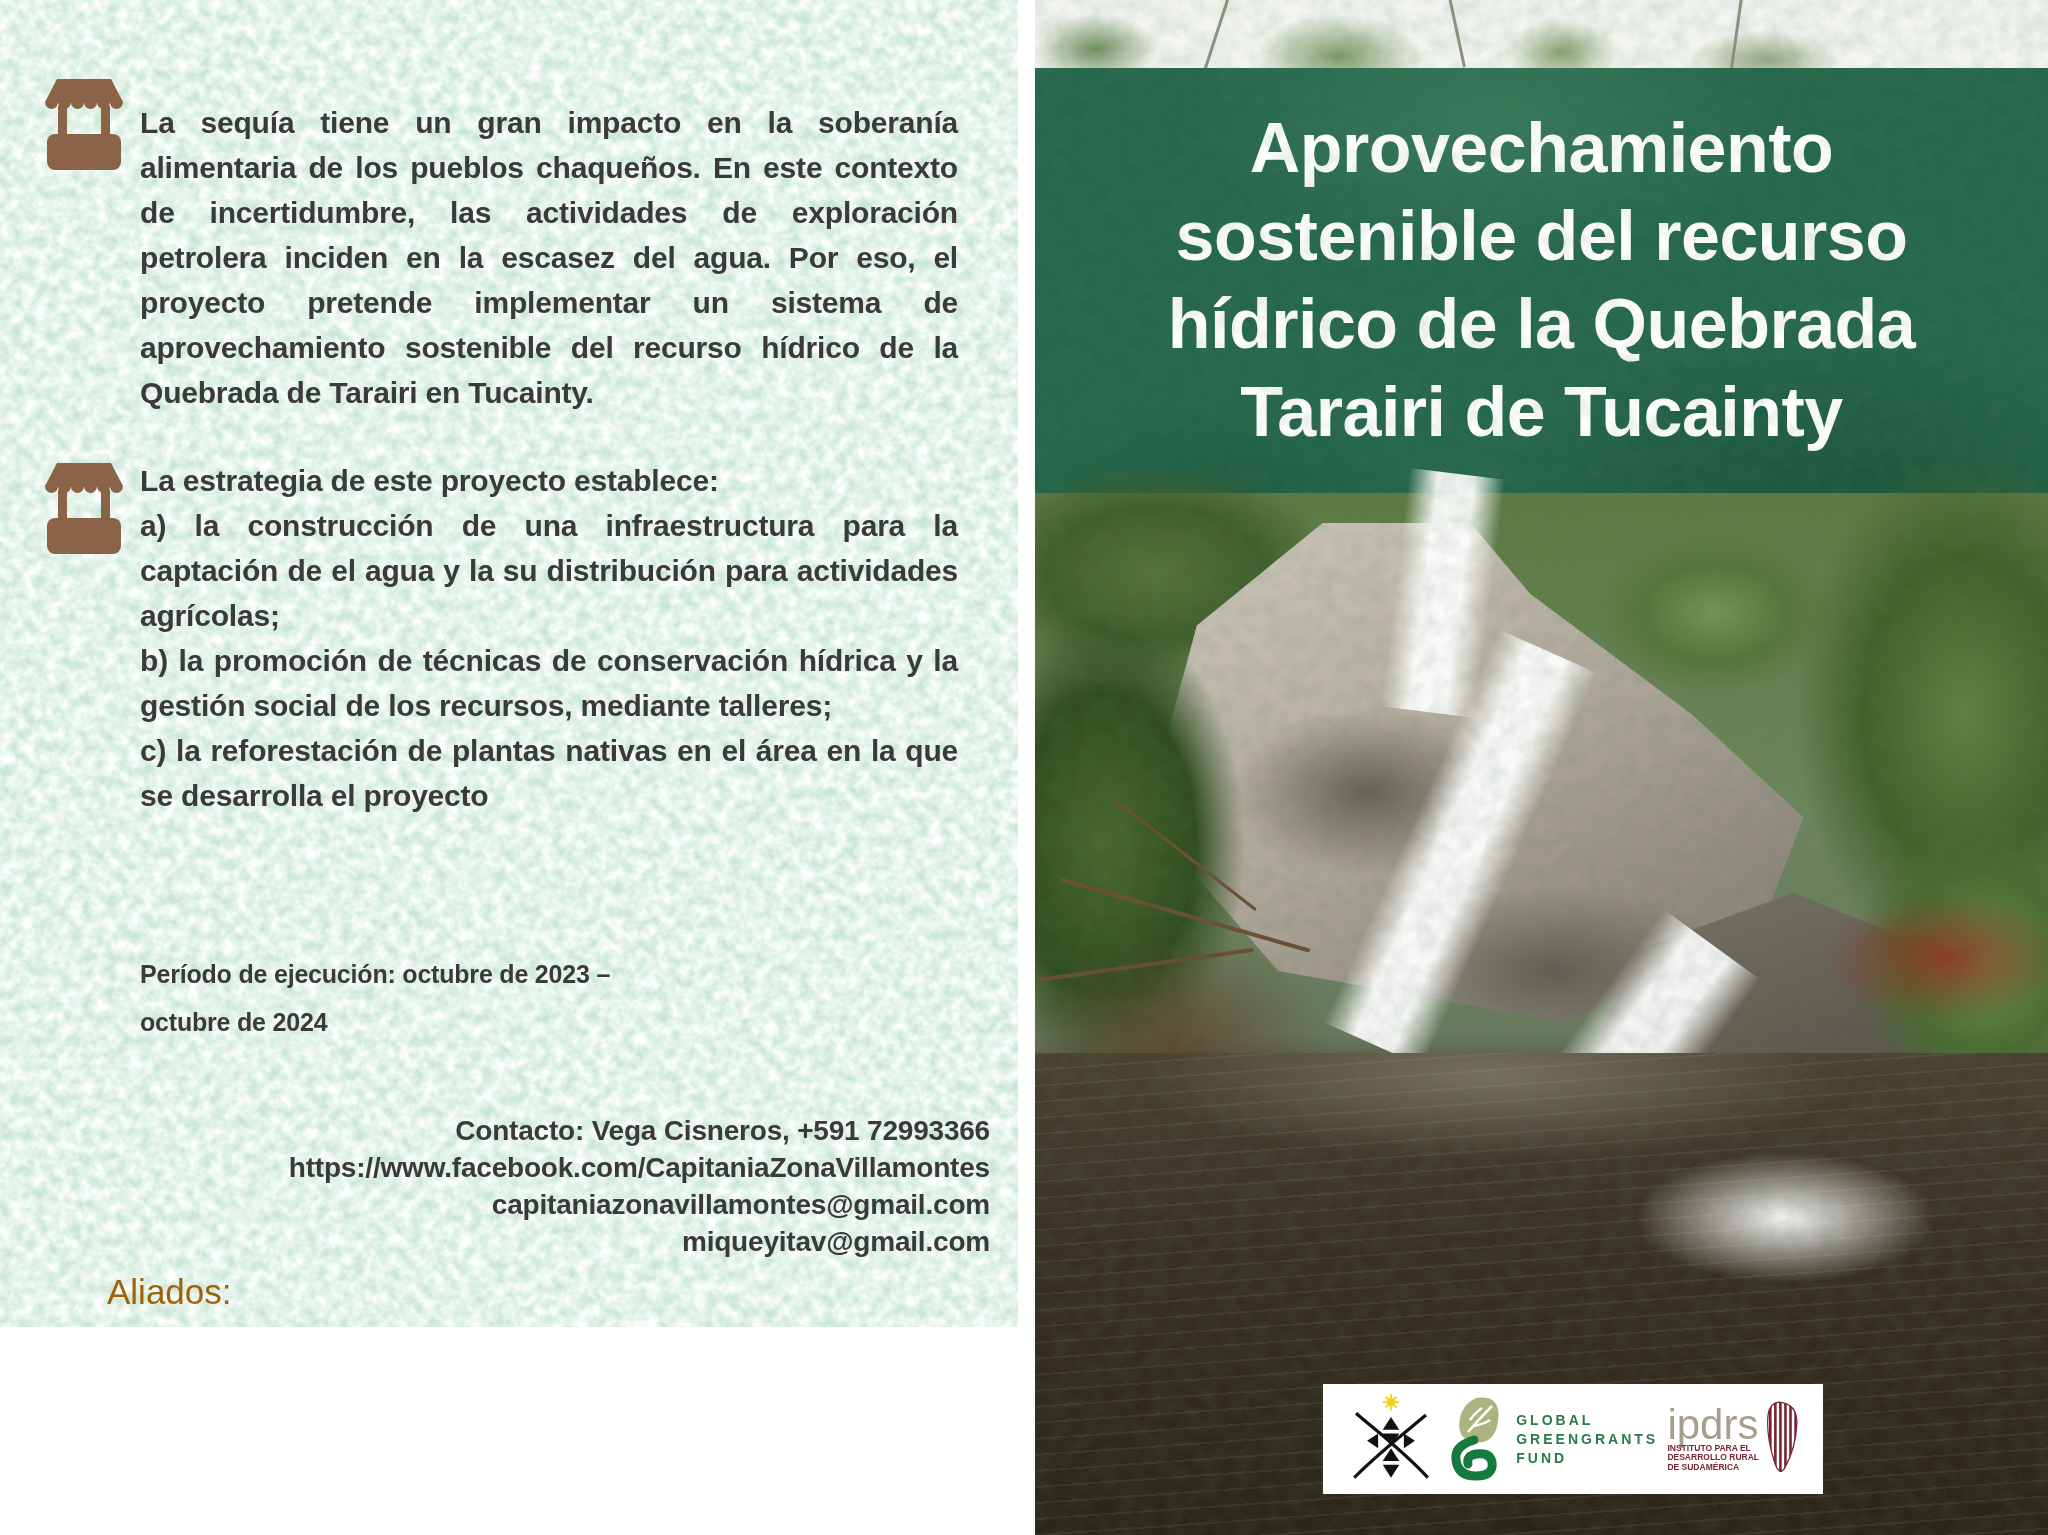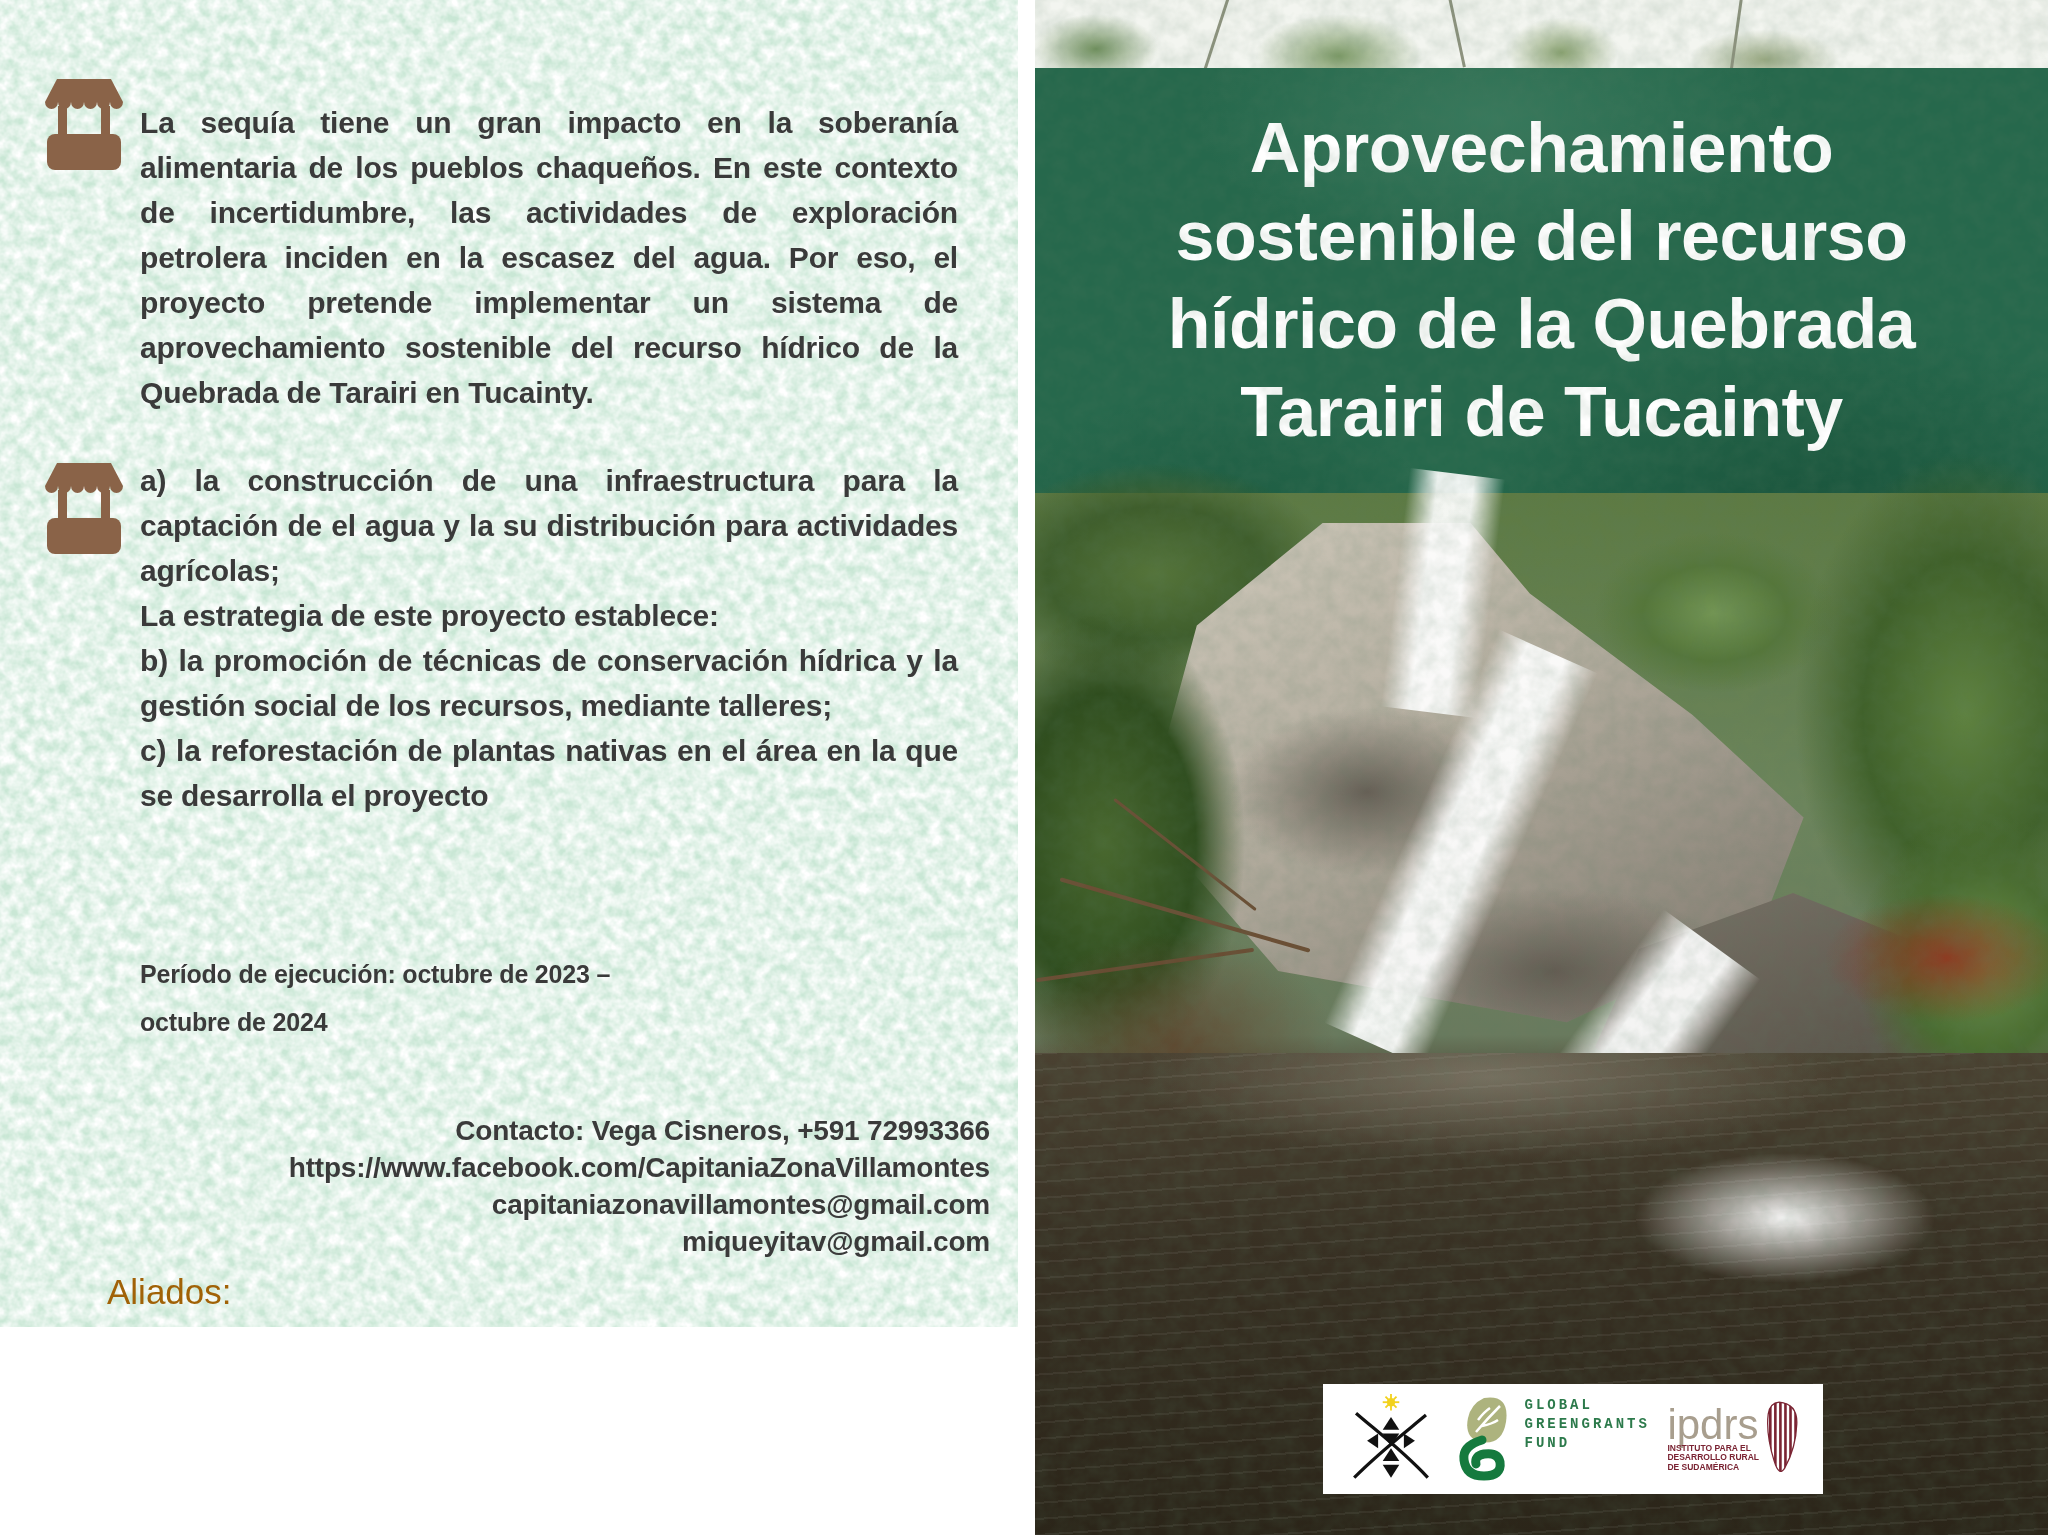--- a/index.html
+++ b/index.html
@@ -86,21 +86,21 @@
   .water{position:absolute;left:0;top:560px;width:1013px;height:482px;background:
       radial-gradient(500px 120px at 45% 5%, rgba(190,184,168,0.4) 0%, rgba(190,184,168,0) 70%),
       repeating-linear-gradient(176deg, rgba(255,255,255,0.06) 0px, rgba(255,255,255,0.06) 2px, rgba(0,0,0,0) 2px, rgba(0,0,0,0) 16px),
       linear-gradient(180deg,#4a4131 0%,#383023 40%,#2b2519 100%);}
 
   .photo-tex{position:absolute;left:0;top:0;width:1013px;height:1535px;opacity:0.28;}
 
   
   .partner-box{position:absolute;left:288px;top:1384px;width:500px;height:110px;background:#ffffff;
       display:flex;align-items:center;justify-content:space-between;padding:0 22px;box-sizing:border-box;}
-  .ggf{display:flex;align-items:flex-start;gap:10px;font-family:Liberation Mono, monospace;}
+  .ggf{display:flex;align-items:center;gap:10px;}
   .ggf .txt{color:#2c7a4b;font-size:14px;font-weight:700;letter-spacing:3px;line-height:19px;}
   .ipdrs{display:flex;align-items:center;}
   .ipdrs .name{color:#a89e8e;font-size:42px;line-height:38px;letter-spacing:0px;}
   .ipdrs .subs{color:#7a2433;font-size:8.5px;font-weight:700;line-height:9.5px;}
 </style>
 </head>
 <body>
 
 <div class="page">
 
@@ -128,22 +128,22 @@
         <path d="M1,26 a6.5,7 0 0 0 13,0 a6.5,7 0 0 0 13,0 a6.5,7 0 0 0 13,0 a6.5,7 0 0 0 13,0 a6.5,7 0 0 0 13,0 a6.5,7 0 0 0 13,0 L79,26 L1,26 Z"></path>
         <rect x="14" y="30" width="9" height="32"></rect>
         <rect x="57" y="30" width="9" height="32"></rect>
         <rect x="3" y="58" width="74" height="36" rx="8"></rect>
       </g>
     </svg>
 
     <p class="body-text intro">La sequía tiene un gran impacto en la soberanía alimentaria de los pueblos chaqueños. En este contexto de incertidumbre, las actividades de exploración petrolera inciden en la escasez del agua. Por eso, el proyecto pretende implementar un sistema de aprovechamiento sostenible del recurso hídrico de la Quebrada de Tarairi en Tucainty.</p>
 
     <div class="body-text strategy">
+      <div class="line">La estrategia de este proyecto establece:</div>
       <div class="line">a) la construcción de una infraestructura para la captación de el agua y la su distribución para actividades agrícolas;</div>
-      <div class="line">La estrategia de este proyecto establece:</div>
       <div class="line">b) la promoción de técnicas de conservación hídrica y la gestión social de los recursos, mediante talleres;</div>
       <div class="line">c) la reforestación de plantas nativas en el área en la que se desarrolla el proyecto</div>
     </div>
 
     <div class="body-text period">
       <div>Período de ejecución: octubre de 2023 –</div>
       <div>octubre de 2024</div>
     </div>
 
     <div class="body-text contact">

